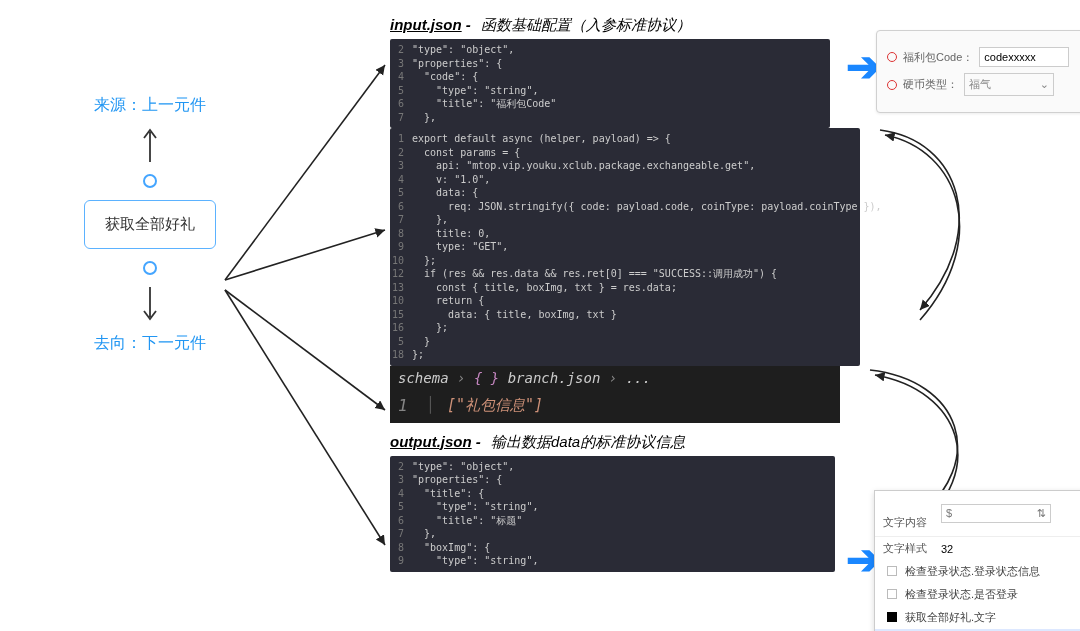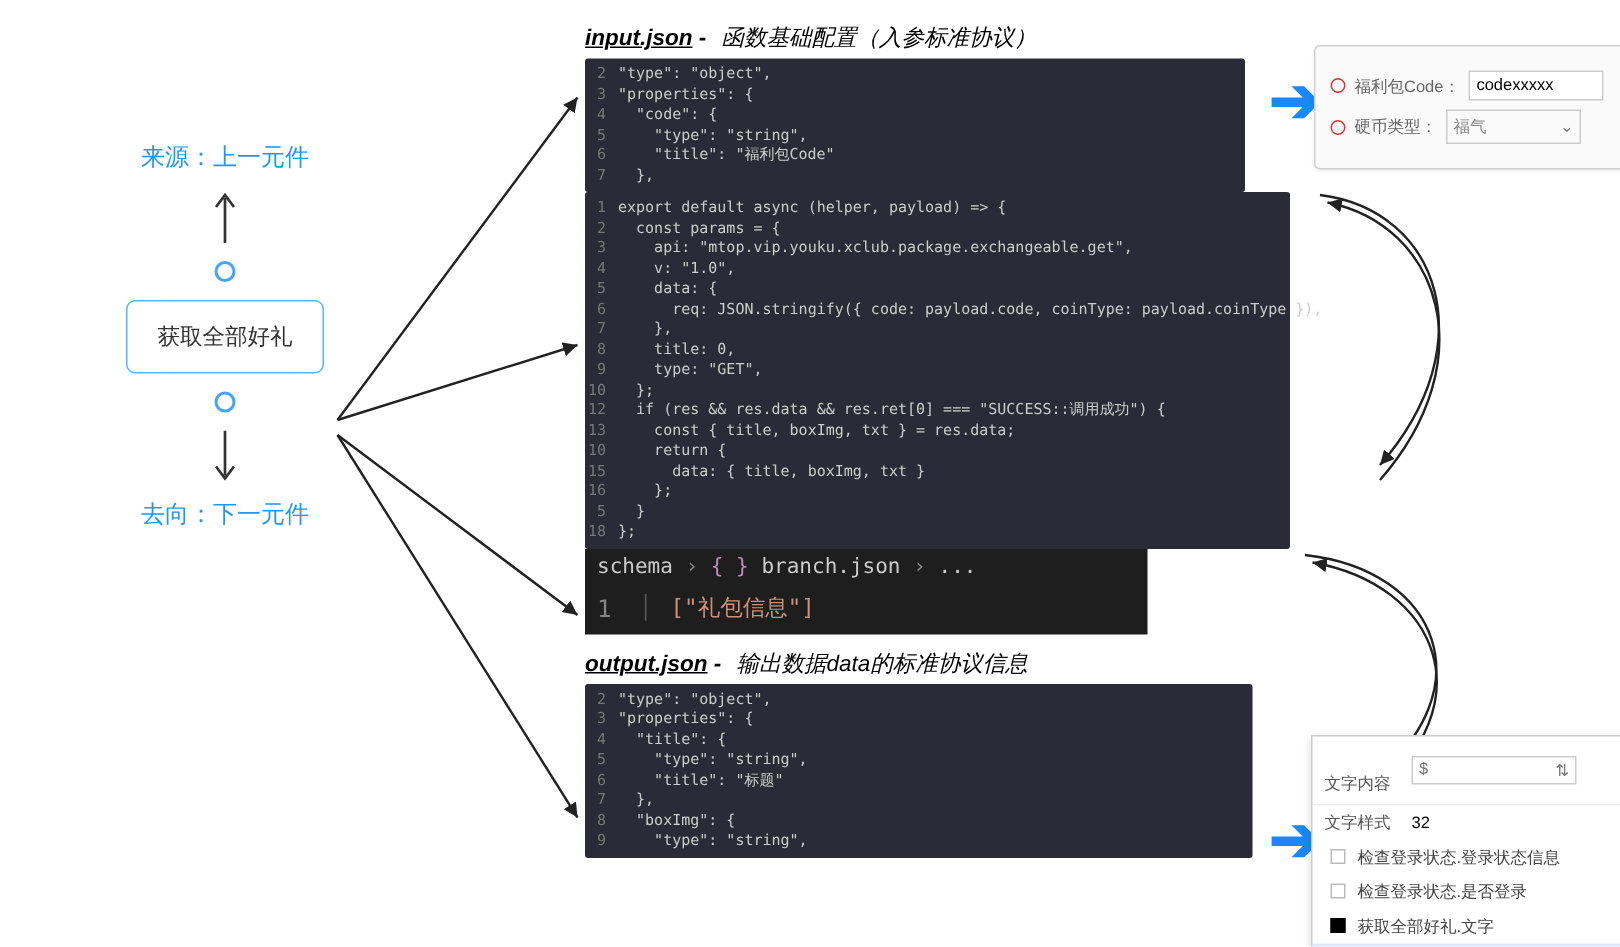--- a/index.html
+++ b/index.html
@@ -36,21 +36,21 @@
   .menu-panel .row2 { padding:4px 8px; display:flex; align-items:center; gap:6px; }
   .menu-panel ul { list-style:none; }
   .menu-panel li { padding:4px 10px 4px 30px; position:relative; color:#444; }
   .menu-panel li.hl { background:#dde8ff; }
   .menu-panel li::before { content:""; position:absolute; left:12px; top:6px; width:8px; height:8px; background:#fff; border:1px solid #bbb;}
   .menu-panel li.dark::before { background:#000; border-color:#000; }
   .big-arrow { color:#1a87ff; font-size:42px; font-weight:800; position:absolute; }
   svg.connectors { position:absolute; left:0; top:0; pointer-events:none; }
   .sec1 { width: 440px; }
   .sec2 { width: 470px; }
-  .sec3 { width: 375px; }
+  .sec3 { width: 450px; font-style: italic; }
   .sec4 { width: 445px; }
 </style>
 </head>
 <body>
 
 <div class="left-col">
   <div class="label-blue">来源：上一元件</div>
   <div class="up-arrow">
     <svg width="16" height="36">
         <path d="M8 36 V6 M2 12 L8 4 L14 12" stroke="#333" stroke-width="1.8" fill="none"></path>

